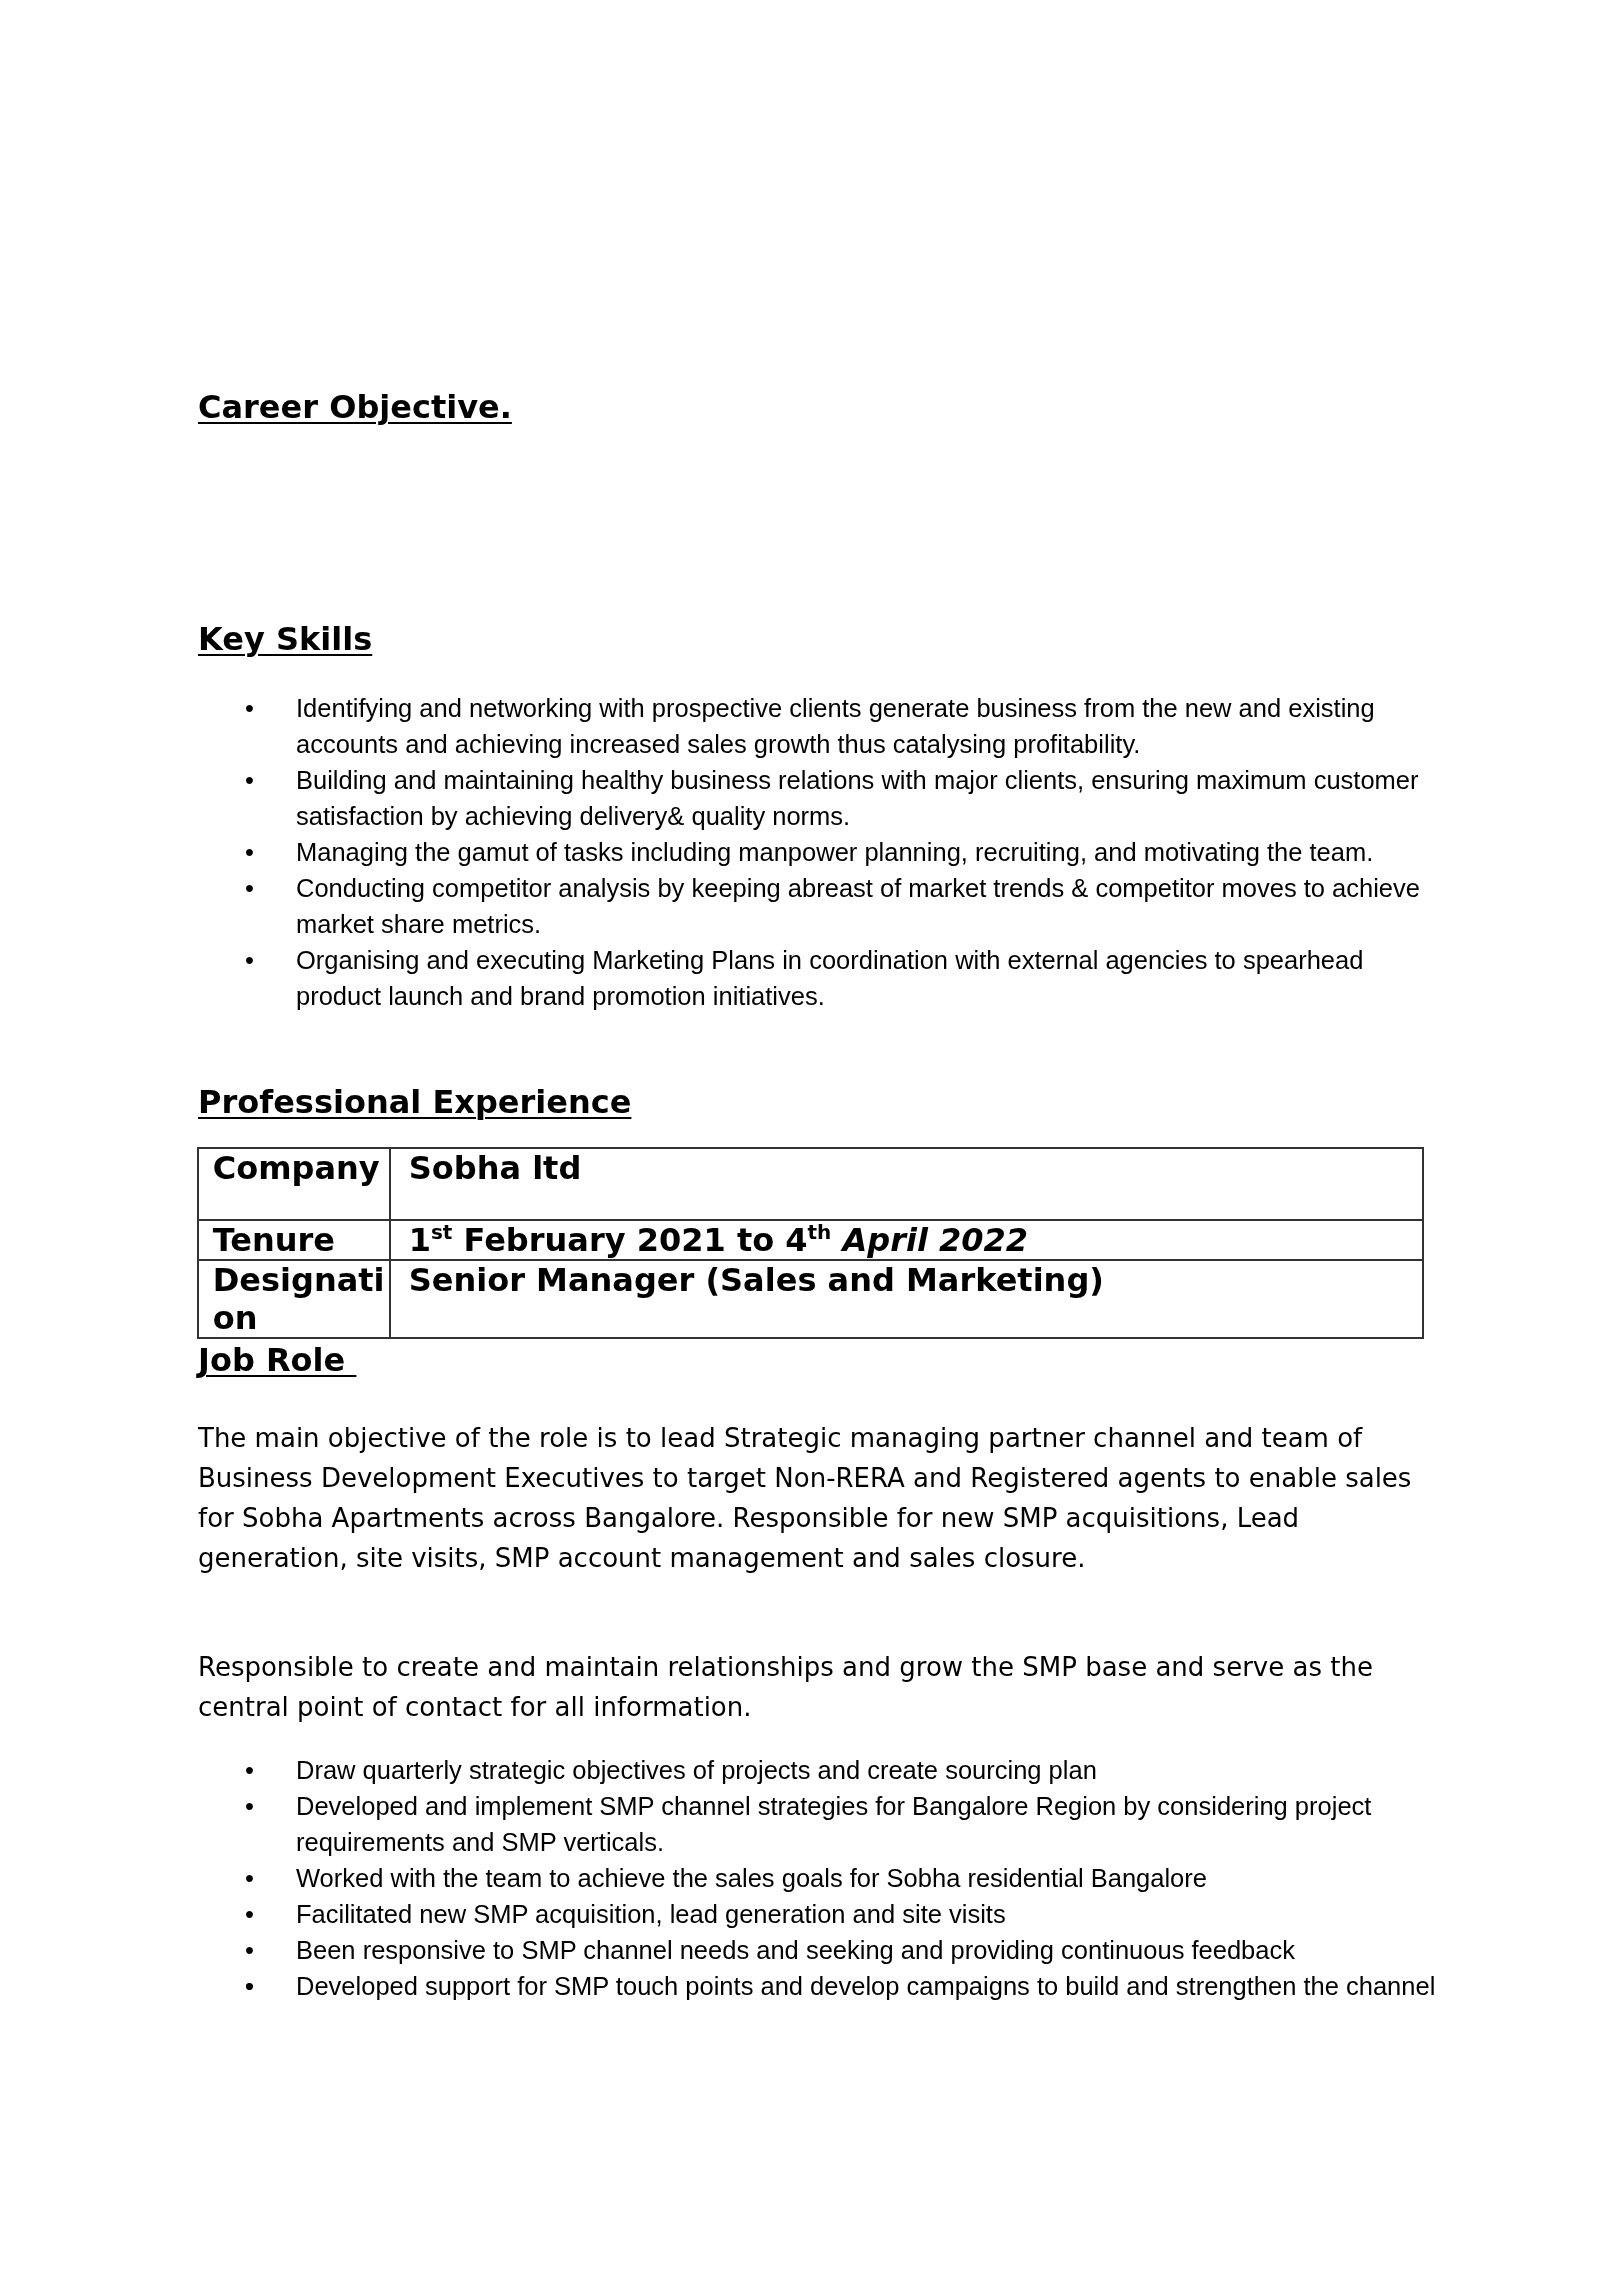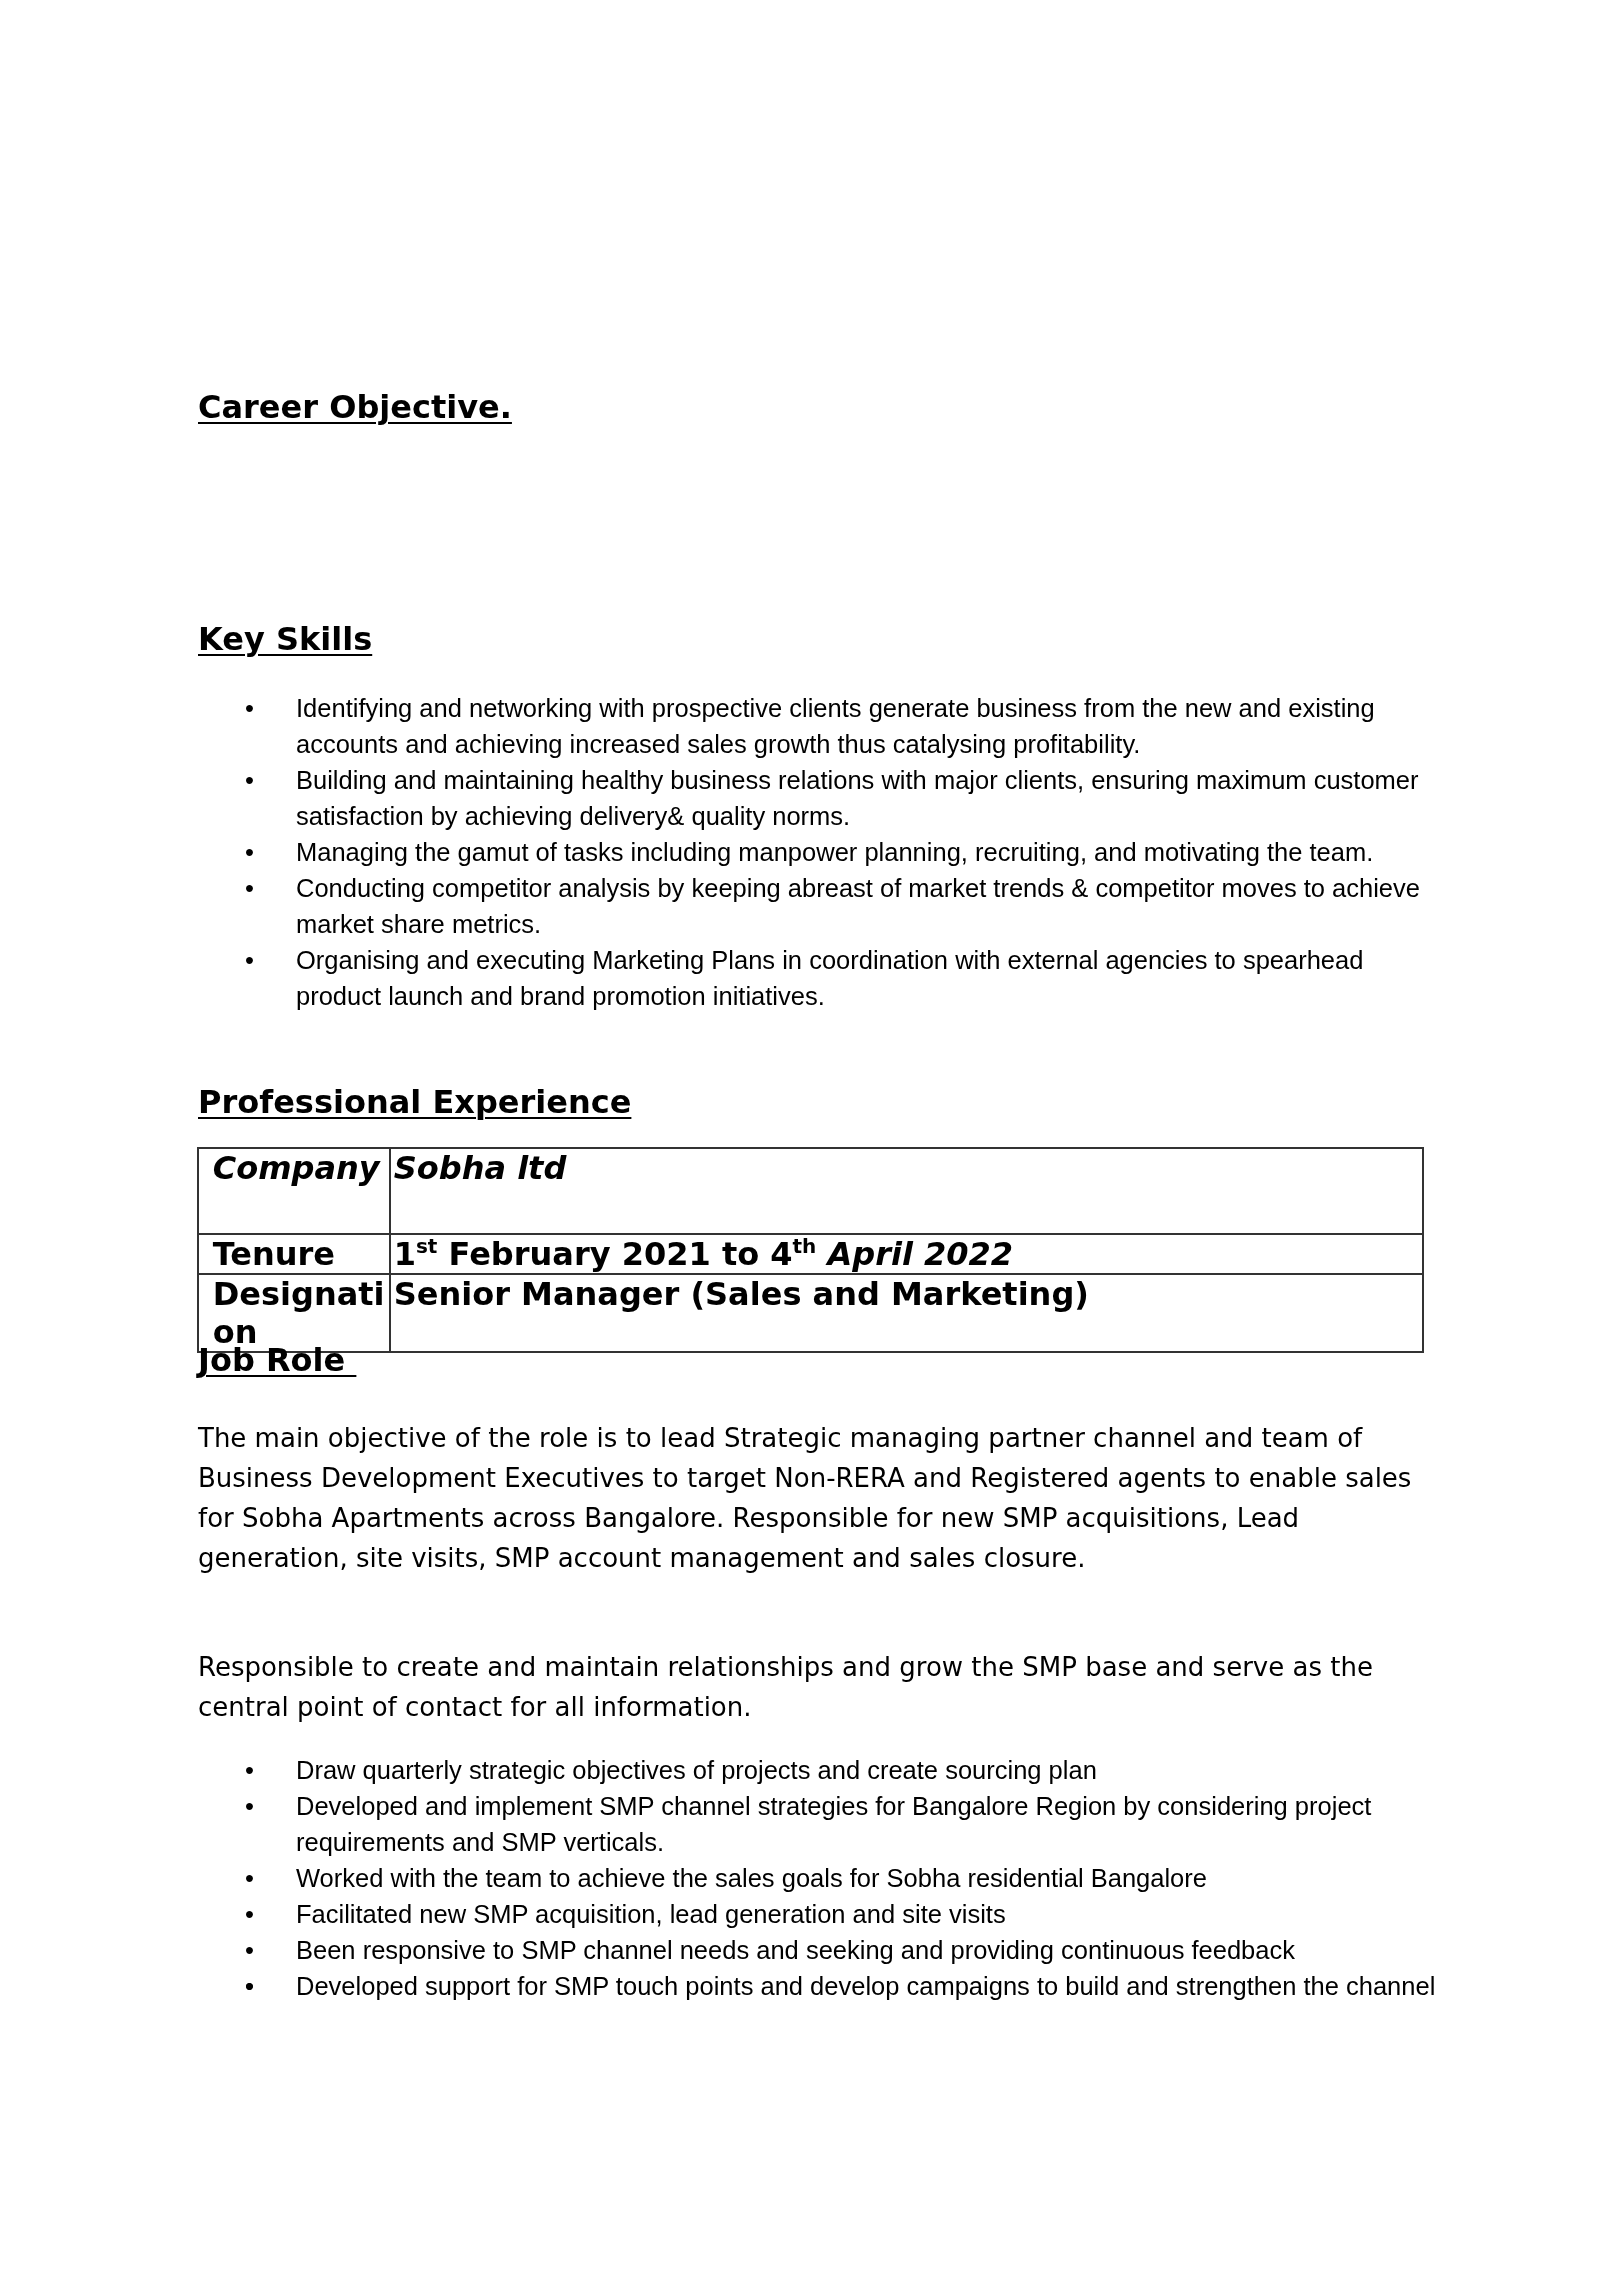--- a/index.html
+++ b/index.html
@@ -22,21 +22,21 @@
     }
     ul.bullets li { position: relative; padding-left: 98px; }
     ul.bullets li .bullet { position: absolute; left: 47px; top: 0; }
     table.exp {
       position: absolute; left: 197px; top: 1147px; width: 1227px;
       border-collapse: collapse;
       font-family: "DejaVu Sans", sans-serif; font-weight: bold; font-size: 32px; line-height: 38px;
     }
     table.exp td { border: 2px solid #333; vertical-align: top; padding: 0 0 0 13.7px; }
     table.exp td.label { width: 176px; word-break: break-all; }
-    table.exp td.value { padding-left: 3px; margin-left: 32px; }
+    table.exp td.value { padding-left: 18px; margin-left: 32px; }
     table.exp sup { font-size: 20px; line-height: 0; vertical-align: 11.8px; }
     .para {
       position: absolute; left: 198px; width: 1250px; margin: 0;
       font-family: "DejaVu Sans", sans-serif; font-size: 26px; line-height: 40px;
     }
   </style>
 </head>
 <body>
 
 <div class="page">
@@ -48,21 +48,21 @@
     <li><span class="bullet">•</span><span>Identifying and networking with prospective clients generate business from the new and existing accounts and achieving increased sales growth thus catalysing profitability.</span></li>
     <li><span class="bullet">•</span><span>Building and maintaining healthy business relations with major clients, ensuring maximum customer satisfaction by achieving delivery&amp; quality norms.</span></li>
     <li><span class="bullet">•</span><span>Managing the gamut of tasks including manpower planning, recruiting, and motivating the team.</span></li>
     <li><span class="bullet">•</span><span>Conducting competitor analysis by keeping abreast of market trends &amp; competitor moves to achieve market share metrics.</span></li>
     <li><span class="bullet">•</span><span>Organising and executing Marketing Plans in coordination with external agencies to spearhead product launch and brand promotion initiatives.</span></li>
   </ul>
 
   <h2 class="heading" style="top:1083px;">Professional Experience</h2>
   <table class="exp">
     <tbody>
-        <tr style="height:86px;font-style:italic;">
+        <tr style="height:72px;">
       <td class="label">Company</td>
       <td class="value">Sobha ltd</td>
     </tr>
     <tr style="height:39px;">
       <td class="label">Tenure</td>
       <td class="value"><span>1</span><sup>st</sup><span style="white-space:pre;"> February 2021 to 4</span><sup>th</sup><span style="white-space:pre;font-style:italic;"> April 2022</span></td>
     </tr>
     <tr style="height:78px;">
       <td class="label">Designation</td>
       <td class="value">Senior Manager (Sales and Marketing)</td>

